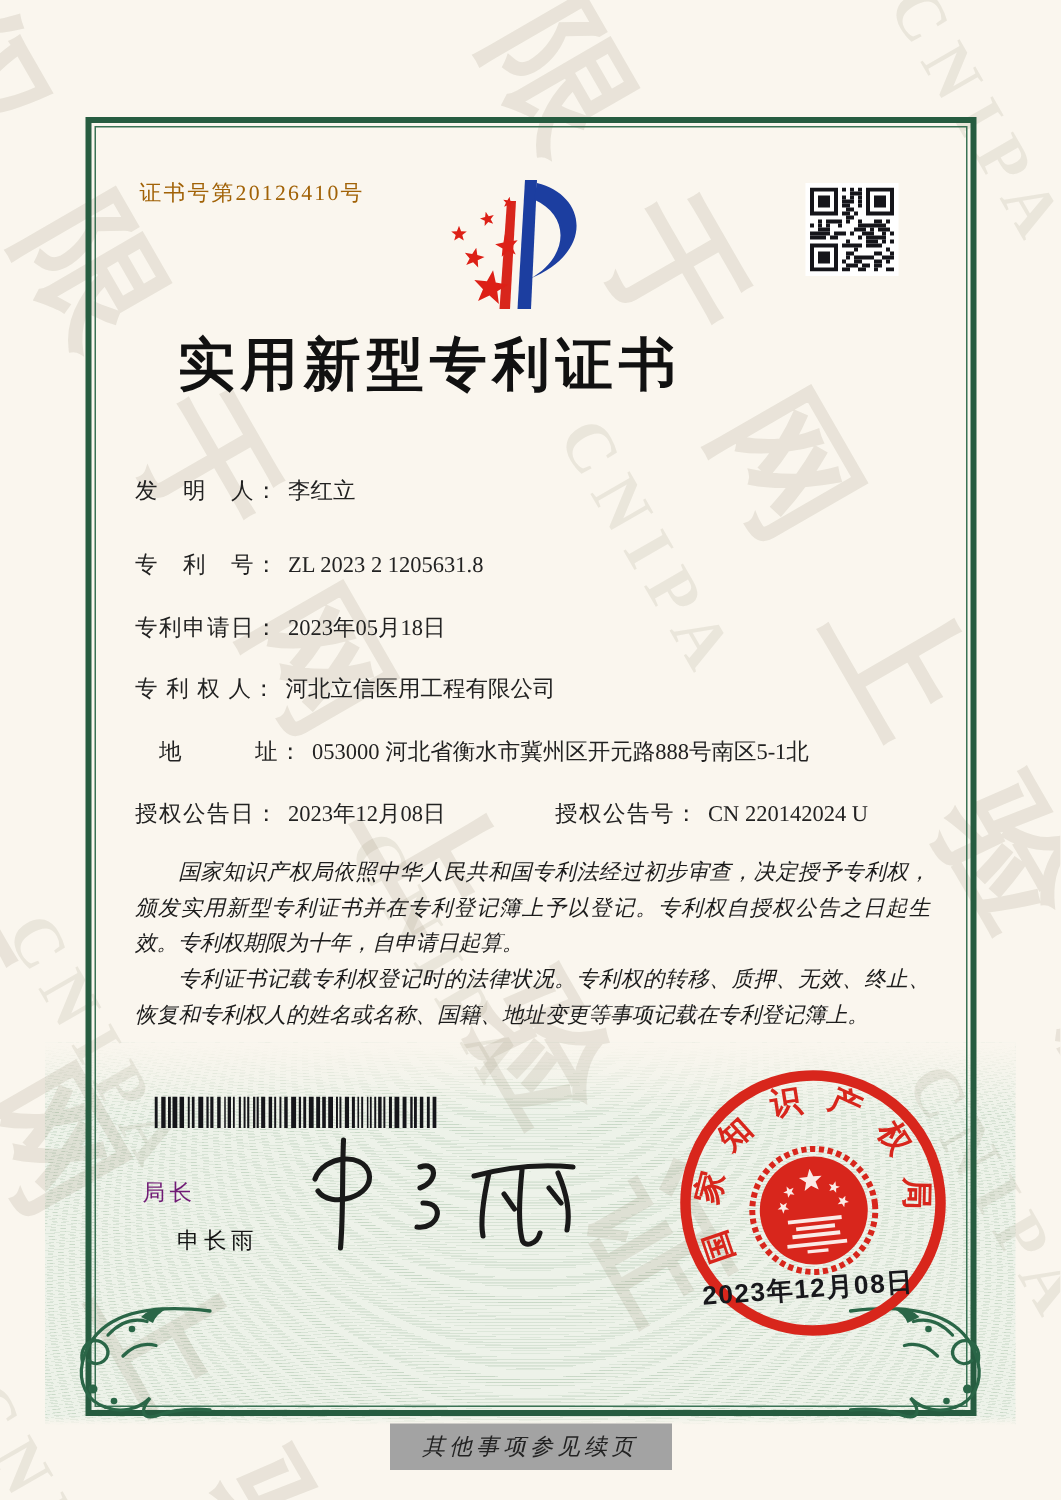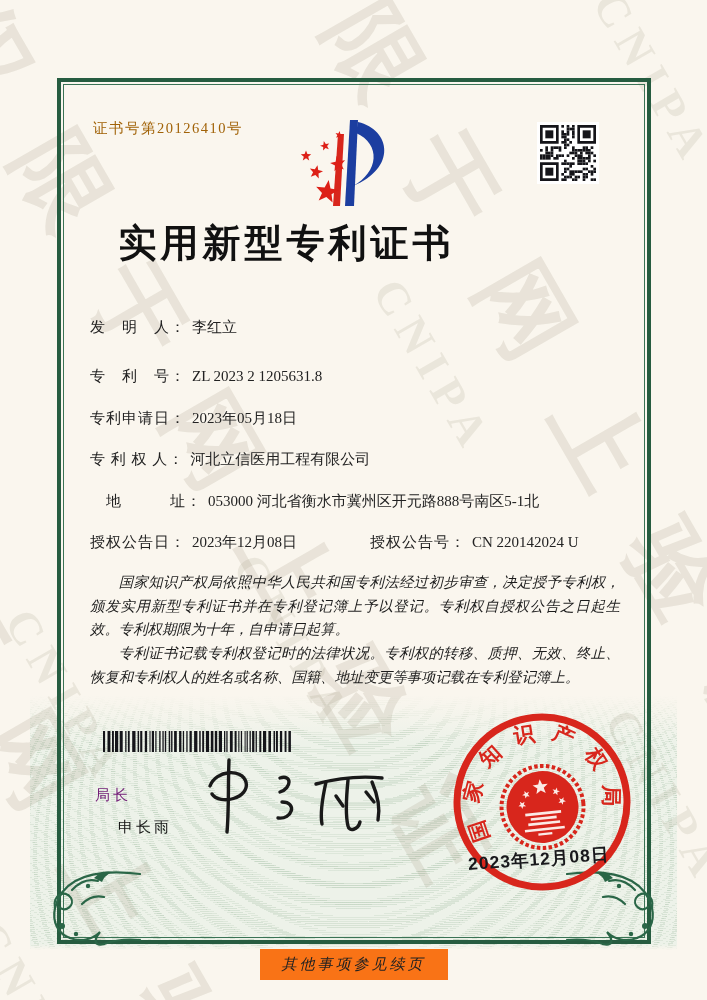--- a/index.html
+++ b/index.html
@@ -57,21 +57,21 @@
             font-family:"Liberation Sans","DejaVu Sans",sans-serif;letter-spacing:3px;margin-left:23px;}
   .signature{position:absolute;left:196px;top:752px;}
 
   .seal{position:absolute;left:451px;top:711px;transform:rotate(-6deg);}
   .seal-date{position:absolute;left:468px;top:847px;font-size:17.5px;font-weight:bold;color:#18181c;
              font-family:"Liberation Sans","DejaVu Sans",sans-serif;transform:rotate(-4deg);letter-spacing:1px;}
 
   .page-no{position:absolute;left:0;top:910px;width:707px;text-align:center;font-size:12.5px;color:#333;}
 
   .cont-box{position:absolute;left:50%;top:949px;transform:translateX(-50%);
-            background:#f97316;padding:6px 22px;font-size:15px;font-style:italic;
+            background:#a3a3a3;padding:6px 22px;font-size:15px;font-style:italic;
             color:#222;letter-spacing:3px;white-space:nowrap;}
 
   .corner-ornament{position:absolute;z-index:2;}
   .co-left{left:42px;top:860px;}
   .co-right{left:565px;top:860px;transform:scaleX(-1);}
 </style>
 </head>
 <body>
 
 <div class="page">

